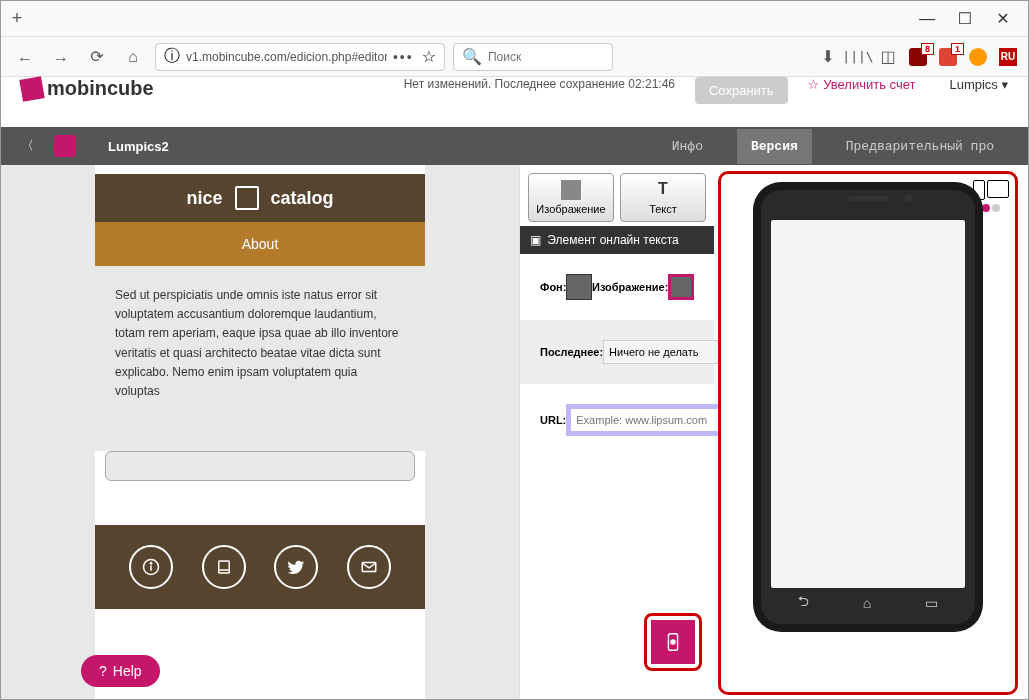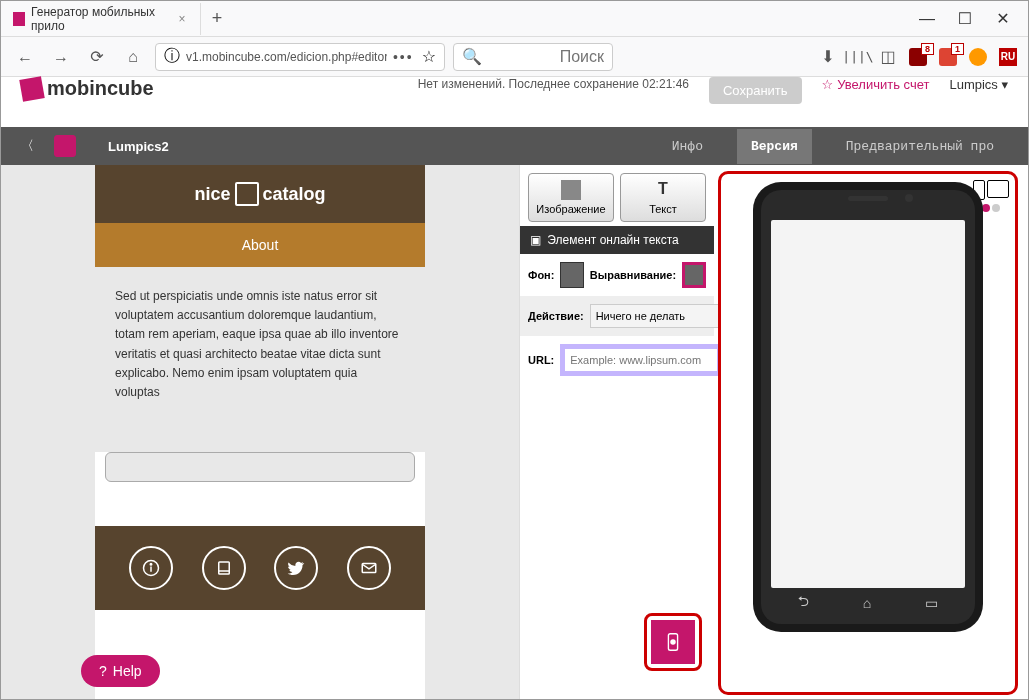--- a/index.html
+++ b/index.html
@@ -14,65 +14,65 @@
 .win-controls { margin-left: auto; display: flex; gap: 4px; padding-right: 8px; }
 .win-btn { width: 34px; height: 28px; display: flex; align-items: center; justify-content: center; color: #333; cursor: pointer; }
 
 .nav-bar { display: flex; align-items: center; height: 40px; padding: 0 10px; gap: 8px; background: #f9f9fa; border-bottom: 1px solid #ddd; }
 .nav-btn { width: 28px; height: 28px; display: flex; align-items: center; justify-content: center; color: #555; cursor: pointer; border-radius: 4px; }
 .url-bar { flex: 1; max-width: 290px; display: flex; align-items: center; height: 28px; border: 1px solid #ccc; border-radius: 4px; padding: 0 8px; gap: 6px; background: #fff; }
 .url-text { font-size: 12px; color: #555; flex: 1; overflow: hidden; white-space: nowrap; }
 .url-actions { display: flex; gap: 8px; align-items: center; }
 .dots { color: #555; font-size: 14px; letter-spacing: 2px; }
 .search-bar { display: flex; align-items: center; width: 160px; height: 28px; border: 1px solid #ccc; border-radius: 4px; padding: 0 8px; gap: 6px; background: #fff; }
-.search-input { border: none; outline: none; font-size: 16px; width: 100%; text-align: right; }
+.search-input { border: none; outline: none; font-size: 12px; width: 100%; }
 .tb-icons { display: flex; gap: 10px; margin-left: auto; align-items: center; }
 .tb-icon { width: 20px; height: 20px; display: flex; align-items: center; justify-content: center; color: #555; cursor: pointer; position: relative; }
 .badge { position: absolute; top: -4px; right: -6px; background: #fff; color: #b00; font-size: 9px; font-weight: bold; padding: 0 3px; border: 1px solid #b00; }
 .ext-ublock { width: 18px; height: 18px; background: #8b0000; border-radius: 3px; }
 .ext-mail { width: 18px; height: 18px; background: #d43; border-radius: 3px; }
 .ext-smile { width: 18px; height: 18px; background: #f90; border-radius: 50%; }
 .ext-ru { width: 18px; height: 18px; background: #b00; color: #fff; font-size: 10px; font-weight: bold; display: flex; align-items: center; justify-content: center; }
 
 
 .app { height: 624px; background: #fff; display: flex; flex-direction: column; }
 .topbar { display: flex; align-items: flex-start; height: 50px; padding: 0 20px; gap: 20px; }
 .logo { display: flex; align-items: center; gap: 4px; font-size: 20px; font-weight: bold; color: #333; }
 .logo-mark { width: 22px; height: 22px; background: #c4166b; transform: rotate(-10deg); }
 .status-text { font-size: 12px; color: #555; margin-left: auto; }
 .save-btn { background: #ccc; color: #fff; padding: 6px 14px; border-radius: 4px; font-size: 13px; border: none; cursor: pointer; }
 .star-link { display: flex; align-items: center; gap: 4px; color: #c4166b; font-size: 13px; cursor: pointer; }
-.user-menu { font-size: 13px; color: #333; cursor: pointer; }
+.user-menu { font-size: 13px; color: #333; cursor: pointer; margin-left: 14px; }
 
 .editor-header { display: flex; align-items: center; background: #555; height: 38px; padding: 0 20px; gap: 20px; color: #fff; font-size: 13px; }
 .back-chevron { cursor: pointer; }
 .app-icon { width: 22px; height: 22px; background: #c4166b; border: 1px solid #c4166b; border-radius: 3px; }
 .app-name { font-weight: bold; flex: 1; padding-left: 12px; }
 .editor-tab { padding: 10px 14px; cursor: pointer; color: #ccc; font-family: Liberation Mono, monospace; }
 .editor-tab.active { background: #777; color: #fff; font-weight: bold; }
 
 .workspace { display: flex; flex: 1; overflow: hidden; }
 .canvas { flex: 1; background: #e8e8e8; display: flex; justify-content: center; padding: 0; overflow: hidden; }
 .phone-canvas { width: 330px; background: #fff; display: flex; flex-direction: column; }
-.pc-header { background: #57442e; color: #fff; height: 58px; display: flex; align-items: center; justify-content: center; gap: 4px; font-size: 18px; font-weight: 600; }
+.pc-header { background: #57442e; color: #fff; height: 48px; display: flex; align-items: center; justify-content: center; gap: 12px; font-size: 18px; font-weight: 600; margin-top: 9px; }
 .pc-logo-box { width: 24px; height: 24px; border: 2px solid #fff; border-radius: 2px; }
 .pc-about { background: #b47b2c; color: #fff; text-align: center; padding: 14px; font-size: 14px; }
 .pc-body { background: #e8e8e8; padding: 20px; font-size: 12px; color: #333; line-height: 1.6; min-height: 140px; }
 .pc-spacer { background: #e8e8e8; height: 30px; }
 .pc-row { background: #e8e8e8; height: 30px; border: 1px solid #aaa; margin: 0 10px 6px; border-radius: 6px; }
 .pc-dashed { height: 30px; margin: 4px 10px; border: 2px dashed #fff; background: transparent; }
 .pc-footer { background: #57442e; padding: 20px; display: flex; justify-content: space-around; }
 .footer-icon { width: 44px; height: 44px; border: 2px solid #fff; border-radius: 50%; display: flex; align-items: center; justify-content: center; color: #fff; }
 
 .props { width: 195px; background: #fff; border-left: 1px solid #ddd; padding: 4px 0; display: flex; flex-direction: column; font-size: 12px; position: relative; }
 .prop-btns { display: flex; gap: 6px; padding: 4px 8px; }
 .prop-btn { flex: 1; border: 1px solid #999; background: linear-gradient(#fff,#ddd); border-radius: 4px; padding: 6px 2px; text-align: center; font-size: 11px; cursor: pointer; display: flex; flex-direction: column; align-items: center; gap: 3px; }
 .prop-btn-ico { width: 20px; height: 20px; background: #888; }
 .section-hdr { background: #333; color: #fff; padding: 7px 10px; font-size: 12px; display: flex; align-items: center; gap: 6px; }
-.prop-row { display: flex; align-items: center; padding: 8px; gap: 6px; }
+.prop-row { display: flex; align-items: center; padding: 20px; }
 .prop-label { font-weight: bold; font-size: 11px; }
 .color-swatch { width: 26px; height: 26px; background: #666; border: 1px solid #333; cursor: pointer; }
 .align-swatch { width: 26px; height: 26px; background: #666; border: 3px solid #c4166b; cursor: pointer; }
 .prop-input { flex: 1; border: 1px solid #ccc; padding: 5px; font-size: 11px; background: #f4f4f4; }
 .prop-url { flex: 1; border: 5px solid #c4b5fd; padding: 5px; font-size: 11px; }
 .play-btn-wrap { position: absolute; bottom: 30px; right: 12px; border: 3px solid #c00; border-radius: 8px; padding: 4px; }
 .play-btn { width: 44px; height: 44px; background: #c4166b; display: flex; align-items: center; justify-content: center; cursor: pointer; }
 
 .preview { width: 300px; border: 3px solid #c00; border-radius: 10px; margin: 6px 10px 6px 4px; padding: 8px; position: relative; background: #fff; }
 .device-frame { width: 230px; height: 450px; background: #1a1a1a; border-radius: 28px; margin: 0 auto; padding: 8px; position: relative; display: flex; flex-direction: column; }
@@ -88,25 +88,20 @@
 .dt-dot { width: 8px; height: 8px; border-radius: 50%; background: #ccc; }
 .dt-dot.active { background: #c4166b; }
 
 .help-btn { position: absolute; bottom: 14px; left: 80px; background: #c4166b; color: #fff; padding: 8px 18px; border-radius: 20px; display: flex; align-items: center; gap: 6px; font-size: 14px; cursor: pointer; z-index: 100; }
 .content-wrap { position: relative; flex: 1; display: flex; }
 </style>
 </head>
 <body>
 
 <div class="browser-bar">
-  <div class="tab">
-    <span class="tab-favicon"></span>
-    <span>Генератор мобильных прило</span>
-    <span class="tab-close">×</span>
-  </div>
   <div class="new-tab">+</div>
   <div class="win-controls">
     <div class="win-btn">—</div>
     <div class="win-btn">☐</div>
     <div class="win-btn">✕</div>
   </div>
 </div>
 
 <div class="nav-bar">
   <div class="nav-btn">←</div>
@@ -227,25 +222,25 @@
           <span>Текст</span>
         </div>
       </div>
       <div class="section-hdr">
         <span>▣</span>
         <span>Элемент онлайн текста</span>
       </div>
       <div class="prop-row">
         <span class="prop-label">Фон:</span>
         <div class="color-swatch"></div>
-        <span class="prop-label">Выравнивание:</span>
+        <span class="prop-label">Изображение:</span>
         <div class="align-swatch"></div>
       </div>
       <div class="prop-row" style="background:#eee">
-        <span class="prop-label">Действие:</span>
+        <span class="prop-label">Последнее:</span>
         <input class="prop-input" value="Ничего не делать" style="">
       </div>
       <div class="prop-row">
         <span class="prop-label">URL:</span>
         <input class="prop-url" placeholder="Example: www.lipsum.com" style="">
       </div>
       <div class="play-btn-wrap">
         <div class="play-btn">
           <svg width="22" height="22" viewBox="0 0 24 24" fill="#fff">
                 <rect x="7" y="3" width="10" height="18" rx="2" fill="none" stroke="#fff" stroke-width="1.5"></rect>

